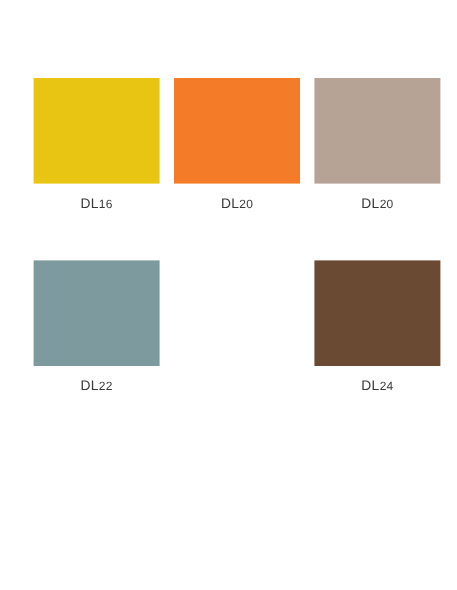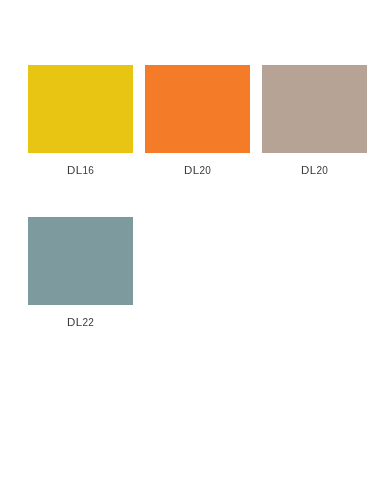--- a/index.html
+++ b/index.html
@@ -91,15 +91,19 @@
       <span class="swatch-label"><span class="code-prefix">DL</span><span class="code-number">20</span></span>
     </div>
   </div>
 
 
   <div class="swatch-row">
     <div class="swatch-cell">
       <span class="swatch-chip" style="background-color:#7d9a9e;"></span>
       <span class="swatch-label"><span class="code-prefix">DL</span><span class="code-number">22</span></span>
     </div>
+    <div class="swatch-cell">
+      <span class="swatch-chip" style="background-color:#6a4a32;"></span>
+      <span class="swatch-label"><span class="code-prefix">DL</span><span class="code-number">24</span></span>
+    </div>
   </div>
 
 </div>
 
 </body></html>

